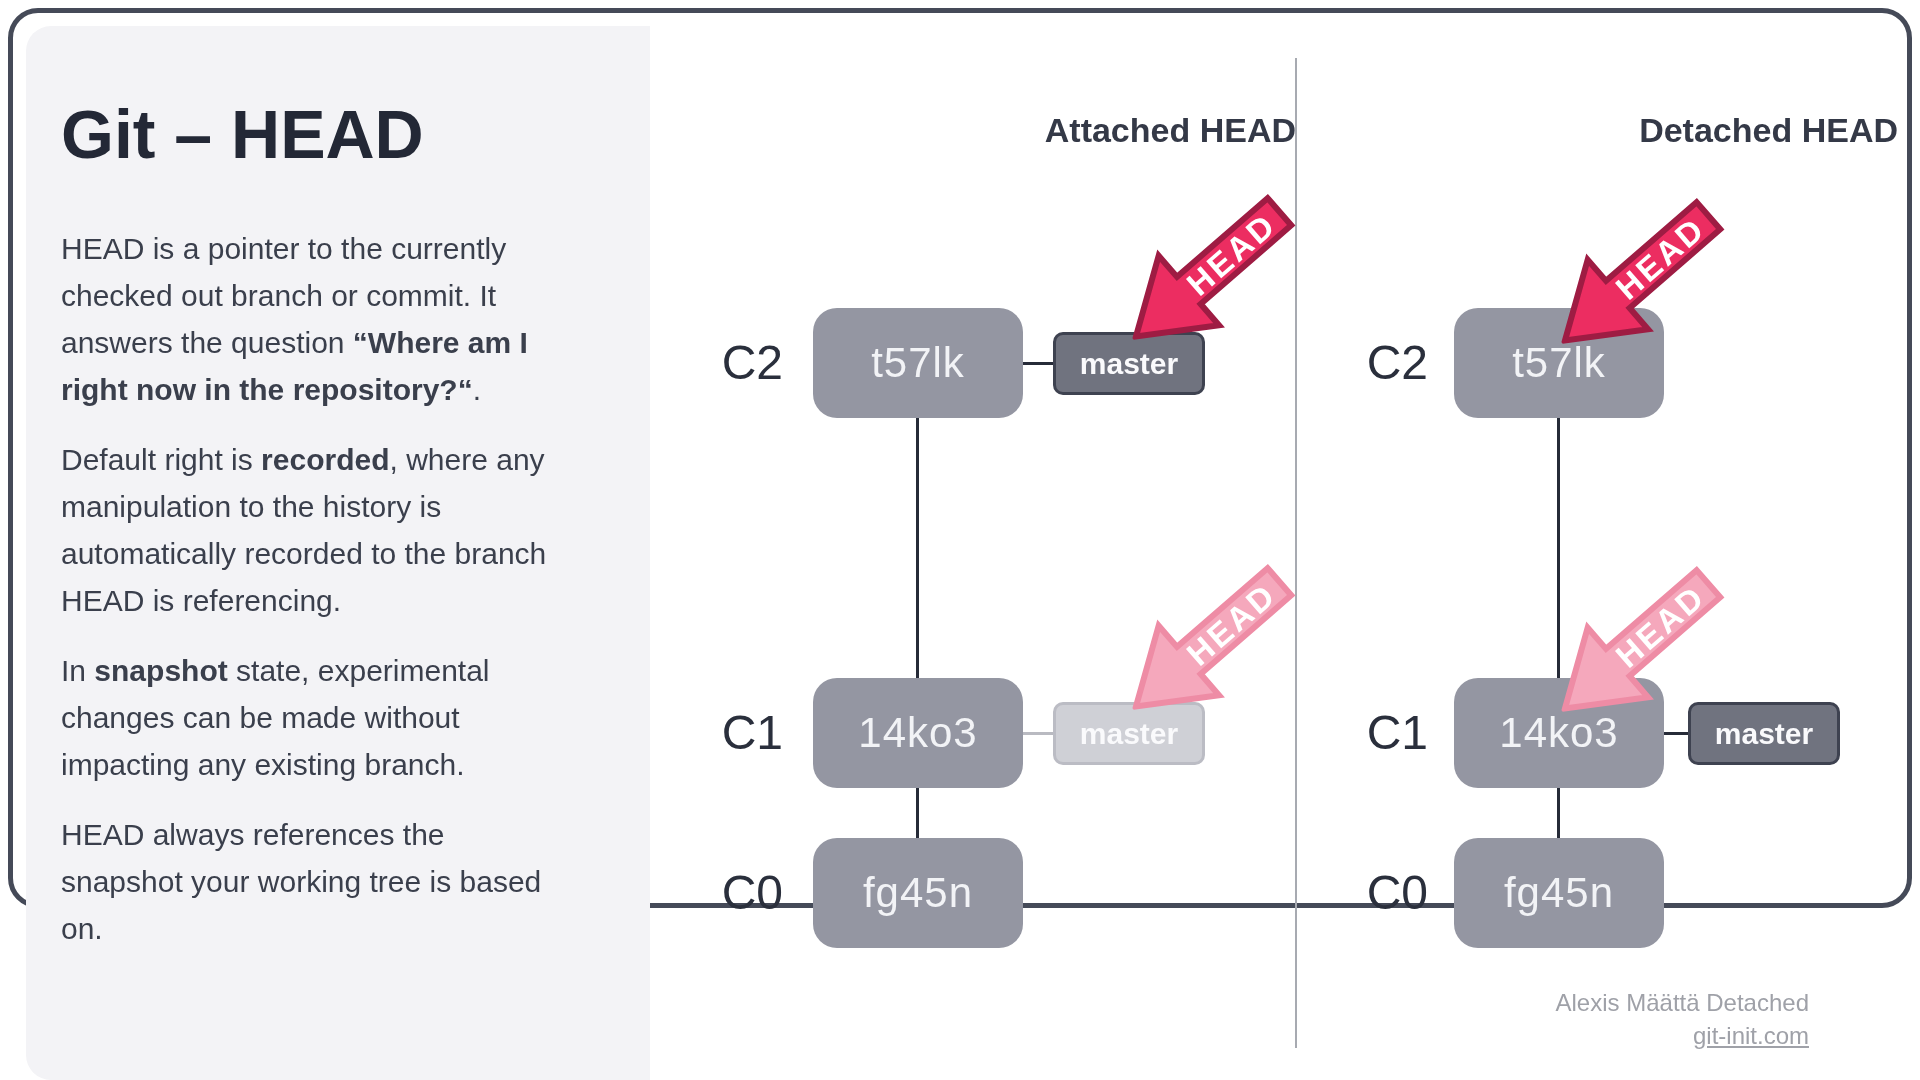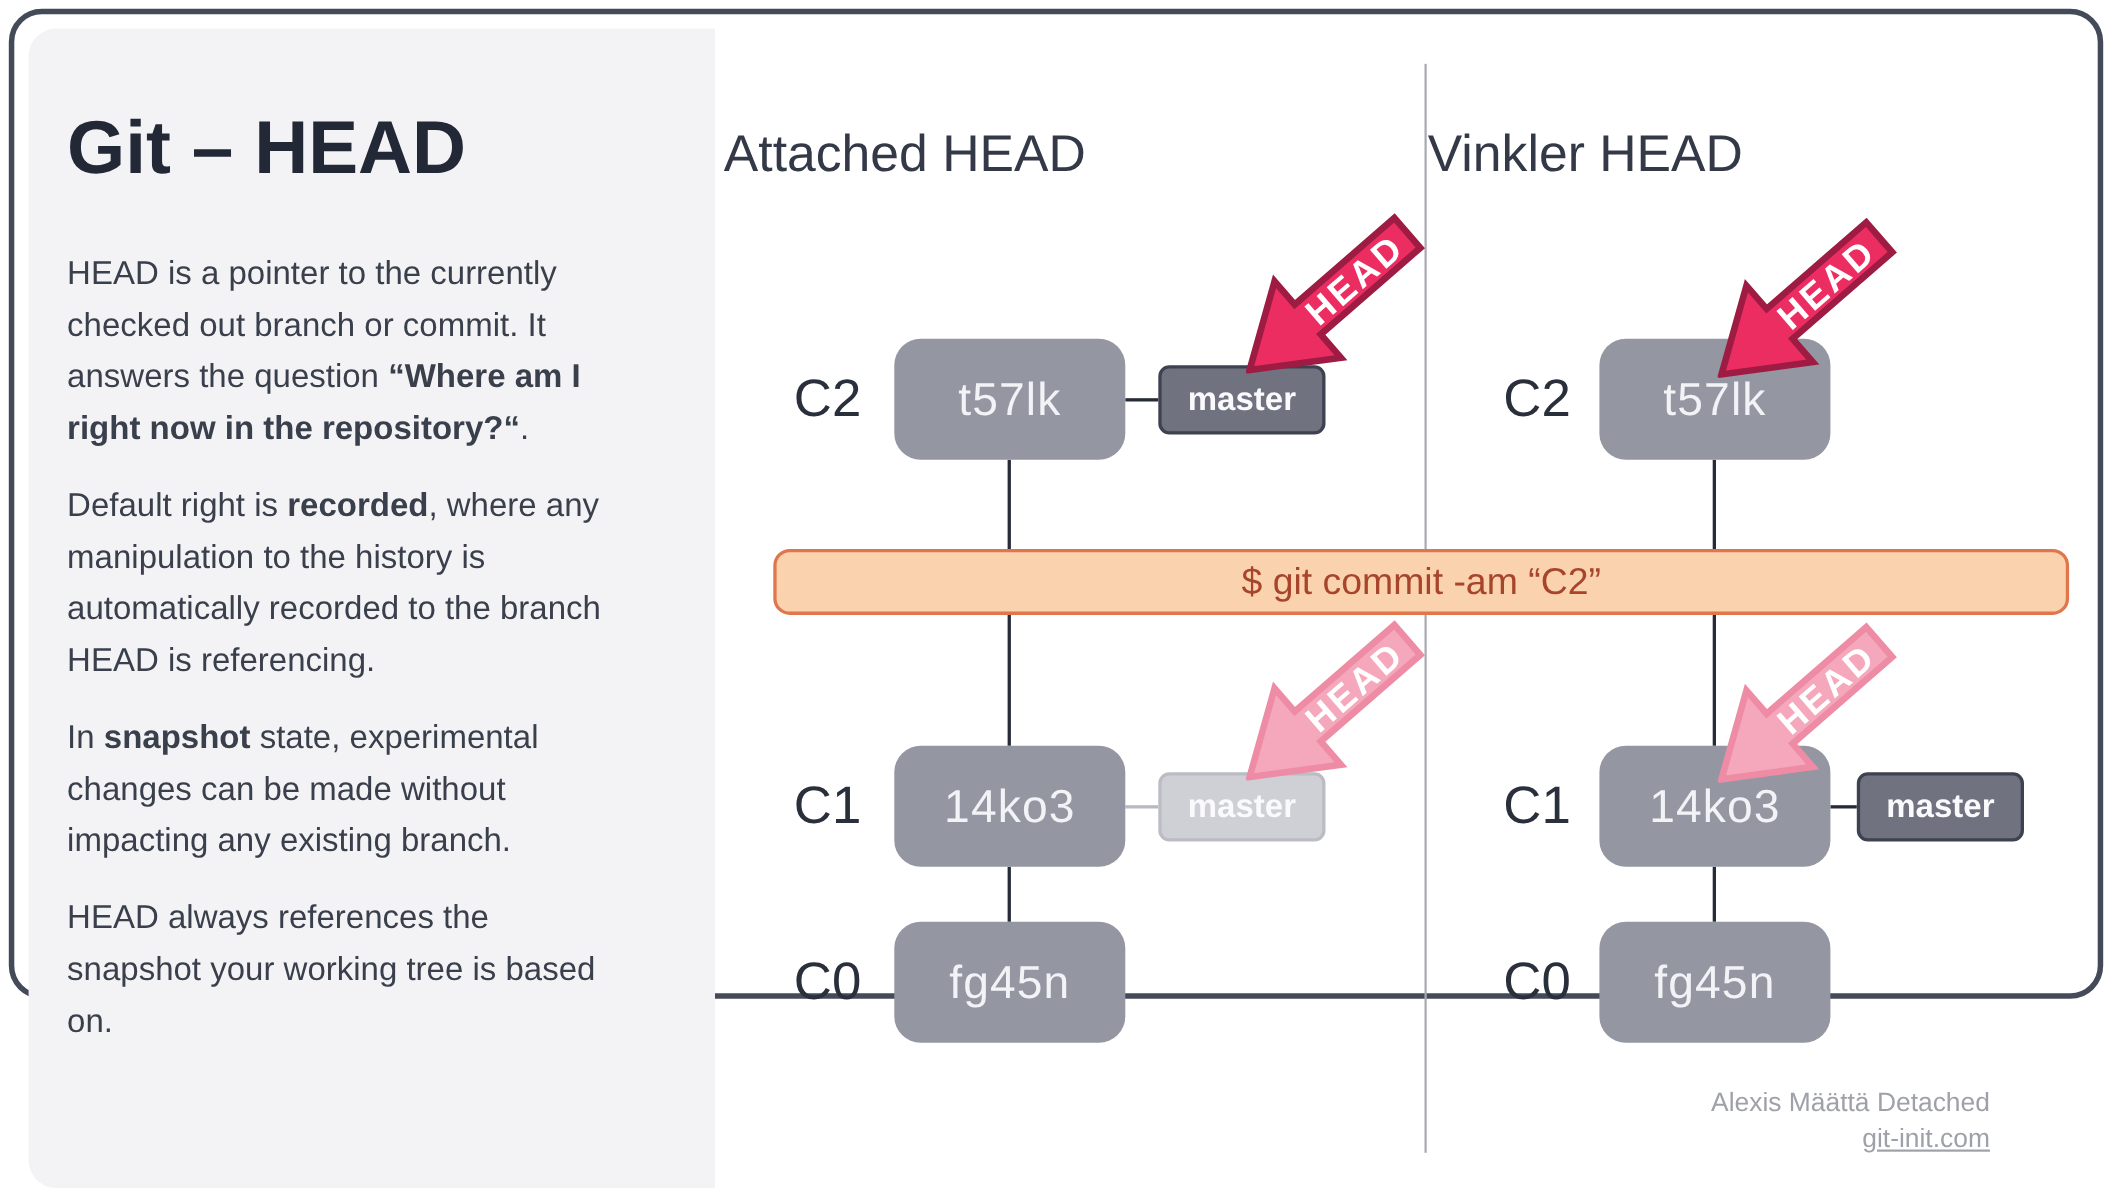--- a/index.html
+++ b/index.html
@@ -26,22 +26,22 @@
     background:var(--panel-bg);border-radius:25px 0 0 25px;}
 
   .doc-title{position:absolute;left:48px;top:82px;font-size:68px;font-weight:bold;
     color:var(--ink);letter-spacing:0px;}
 
   .left-text{position:absolute;left:48px;top:212px;width:492px;
     font-size:30px;line-height:47px;color:var(--body-text);}
   .left-text p{margin-bottom:23px;}
   .bi{font-weight:bold;}
 
-  .col-header{position:absolute;top:98px;text-align:left;
-    font-size:47px;font-weight:normal;color:var(--header-text);letter-spacing:0px;}
+  .col-header{position:absolute;top:98px;text-align:right;
+    font-size:34px;font-weight:bold;color:var(--header-text);letter-spacing:0px;}
   .col-header.attached{left:645px;width:638px;}
   .col-header.detached{left:1285px;width:600px;}
 
   .divider{position:absolute;left:1282px;top:45px;width:2px;height:990px;
     background:var(--divider);z-index:0;}
 
   .vline{position:absolute;width:3px;background:var(--line-dark);z-index:1;}
   .hline{position:absolute;height:3px;z-index:1;}
   .hline.dark{background:var(--line-dark);}
   .hline.light{background:var(--line-light);}
@@ -88,32 +88,31 @@
     <div class="left-text">
       <p><span>HEAD is a pointer to the currently checked out branch or commit. It answers the question </span><span class="bi">“Where am I right now in the repository?“</span><span>.</span></p>
       <p><span>Default right is </span><span class="bi">recorded</span><span>, where any manipulation to the history is automatically recorded to the branch HEAD is referencing.</span></p>
       <p><span>In </span><span class="bi">snapshot</span><span> state, experimental changes can be made without impacting any existing branch.</span></p>
       <p><span>HEAD always references the snapshot your working tree is based on.</span></p>
     </div>
 
     <div class="divider"></div>
 
     <div class="col-header attached">Attached HEAD</div>
-    <div class="col-header detached">Vinkler HEAD</div>
+    <div class="col-header detached">Detached HEAD</div>
 
     <div class="vline" style="left:903px;top:405px;height:260px;"></div>
     <div class="vline" style="left:903px;top:775px;height:50px;"></div>
     <div class="hline dark" style="left:1010px;top:349px;width:30px;"></div>
     <div class="hline light" style="left:1010px;top:719px;width:30px;"></div>
 
     <div class="vline" style="left:1544px;top:405px;height:260px;"></div>
     <div class="vline" style="left:1544px;top:775px;height:50px;"></div>
     <div class="hline dark" style="left:1651px;top:719px;width:24px;"></div>
 
-    <div class="banner">$ git commit -am “C2”</div>
 
     <div class="commit-label" style="left:680px;top:319px;">C2</div>
     <div class="commit-box" style="left:800px;top:295px;">t57lk</div>
     <div class="commit-label" style="left:680px;top:689px;">C1</div>
     <div class="commit-box" style="left:800px;top:665px;">14ko3</div>
     <div class="commit-label" style="left:680px;top:849px;">C0</div>
     <div class="commit-box" style="left:800px;top:825px;">fg45n</div>
 
     <div class="badge dark" style="left:1040px;top:319px;">master</div>
     <div class="badge faded" style="left:1040px;top:689px;">master</div>

